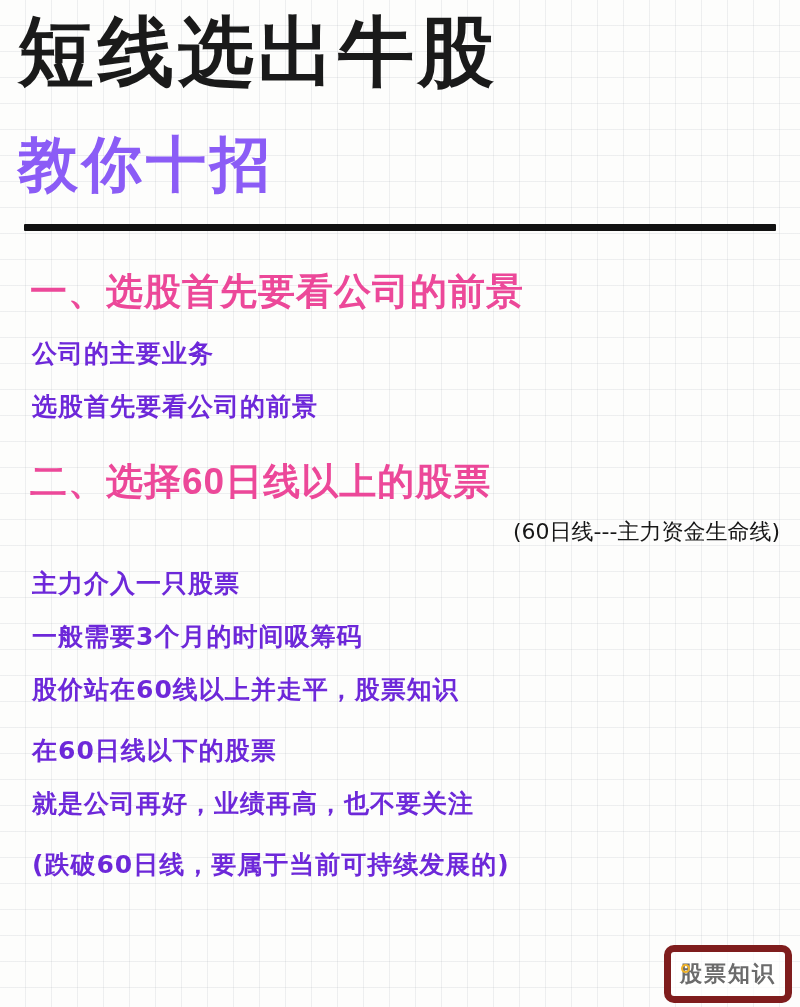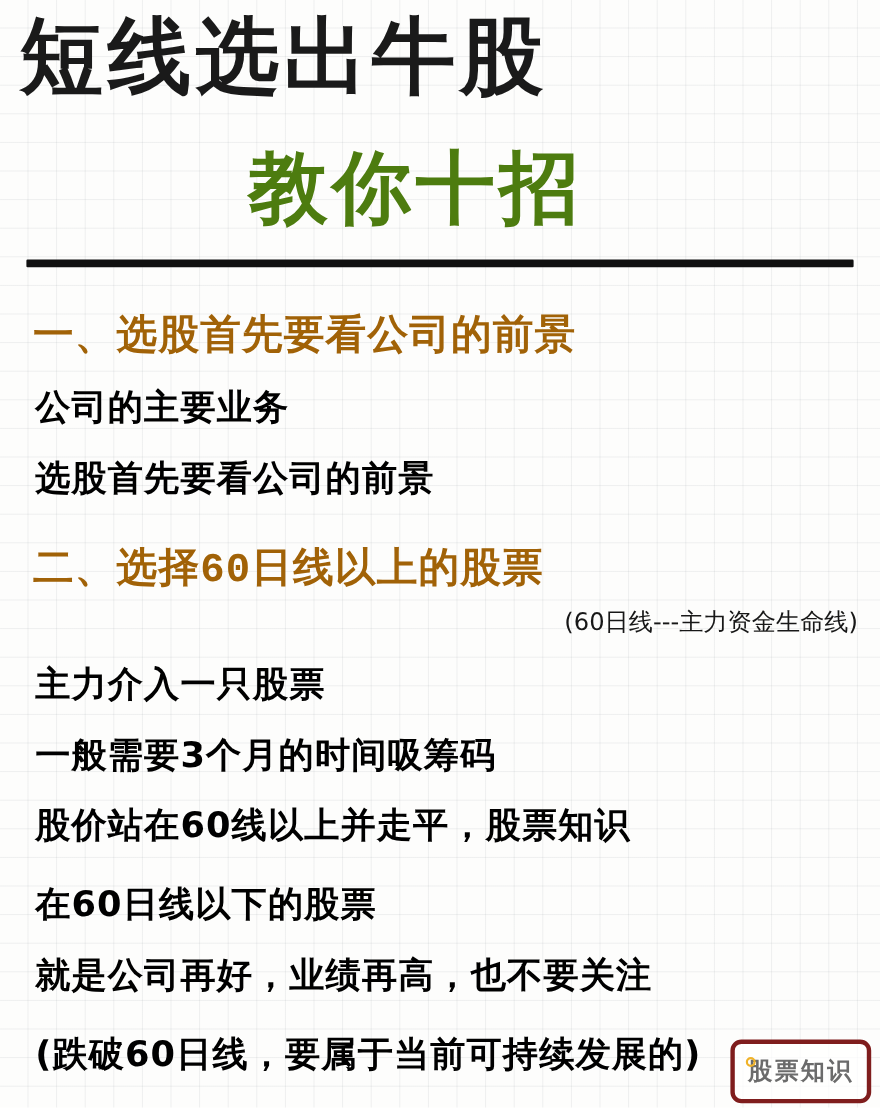--- a/index.html
+++ b/index.html
@@ -37,50 +37,50 @@
     font-size: 76px;
     line-height: 1.0;
     color: #1a1a1a;
     letter-spacing: 4px;
     padding-top: 14px;
     white-space: nowrap;
   }
   .title-sub {
     font-family: "DejaVu Sans", sans-serif;
     font-weight: bold;
-    font-size: 72px;
+    font-size: 60px;
     line-height: 1.0;
-    color: #4d7c0f;
+    color: #8b5cf6;
     letter-spacing: 4px;
-    text-align: center;
+    text-align: left;
     padding-right: 44px;
     padding-top: 44px;
     white-space: nowrap;
   }
   .divider {
     margin: 30px 6px 0 6px;
     height: 7px;
     background: #111111;
     border-radius: 1px;
   }
   .section-head {
-    font-family: Liberation Mono, monospace;
+    font-family: Liberation Sans, sans-serif;
     font-weight: bold;
     font-size: 37px;
-    color: #a16207;
+    color: #ec4899;
     letter-spacing: 1px;
     white-space: nowrap;
   }
   .sec1-head { margin-top: 36px; padding-left: 12px; }
   .sec2-head { margin-top: 34px; padding-left: 12px; }
   .body-line {
     font-family: "DejaVu Sans", sans-serif;
     font-weight: bold;
-    font-size: 32px;
-    color: #000000;
+    font-size: 25px;
+    color: #6d28d9;
     letter-spacing: 1px;
     padding-left: 14px;
     margin-top: 20px;
     white-space: nowrap;
   }
   .note-line {
     font-family: "DejaVu Sans", sans-serif;
     font-size: 22px;
     color: #171717;
     text-align: right;
@@ -88,21 +88,21 @@
     margin-top: 10px;
     white-space: nowrap;
   }
   .gap-line { margin-top: 28px; }
   .watermark {
     position: absolute;
     right: 8px;
     bottom: 4px;
     width: 128px;
     height: 58px;
-    border: 4px solid #7f1d1d;
+    border: 7px solid #7f1d1d;
     border-radius: 10px;
     background: rgba(255,255,255,0.72);
     display: flex;
     align-items: center;
     justify-content: center;
     box-sizing: border-box;
   }
   .watermark span {
     font-family: "DejaVu Sans", sans-serif;
     font-weight: bold;

